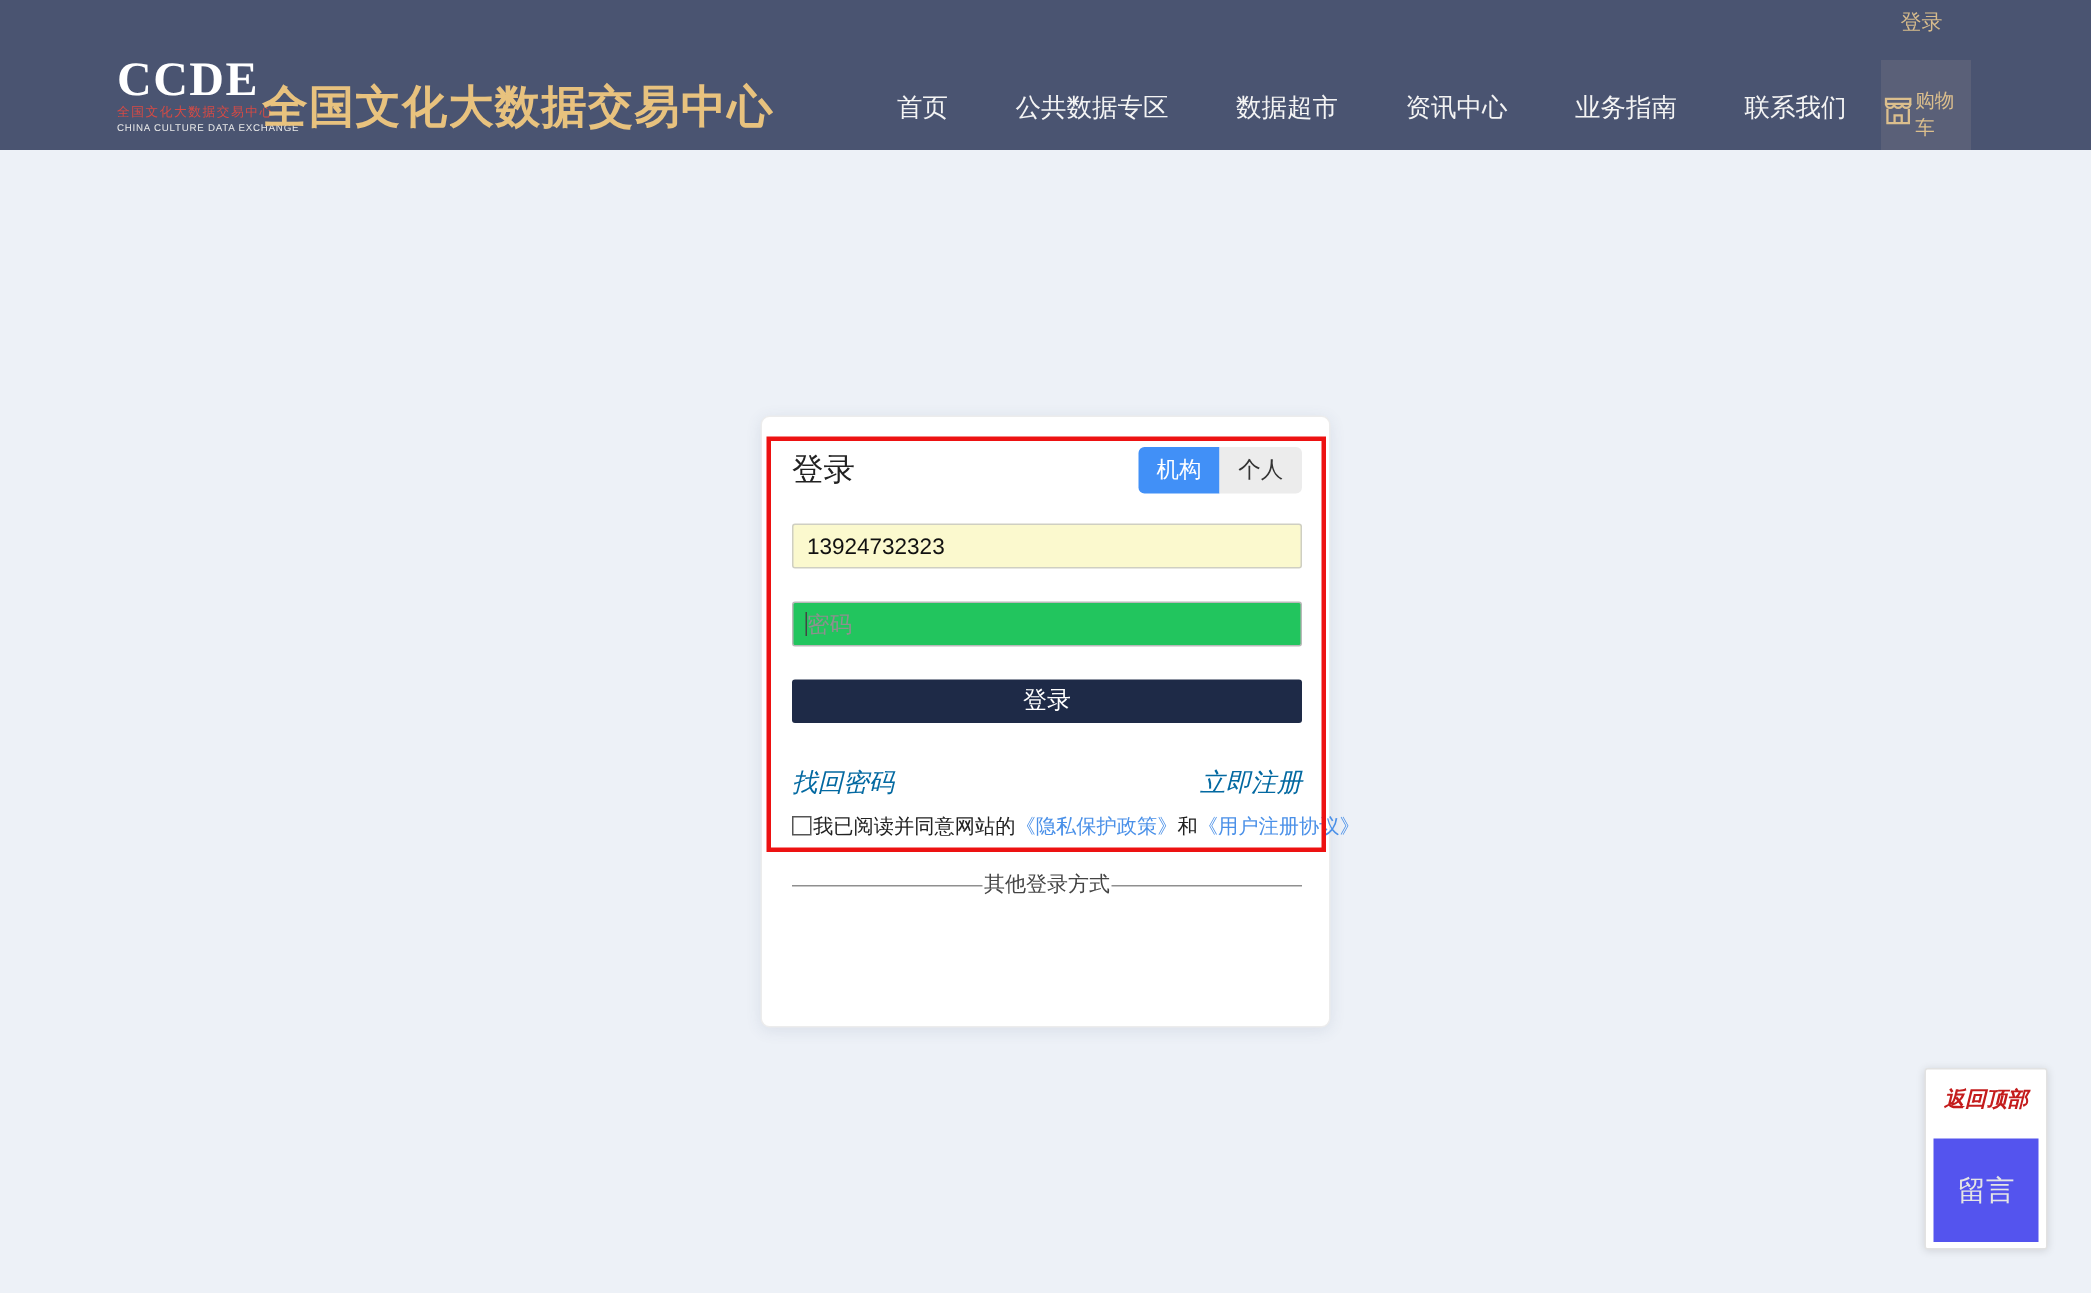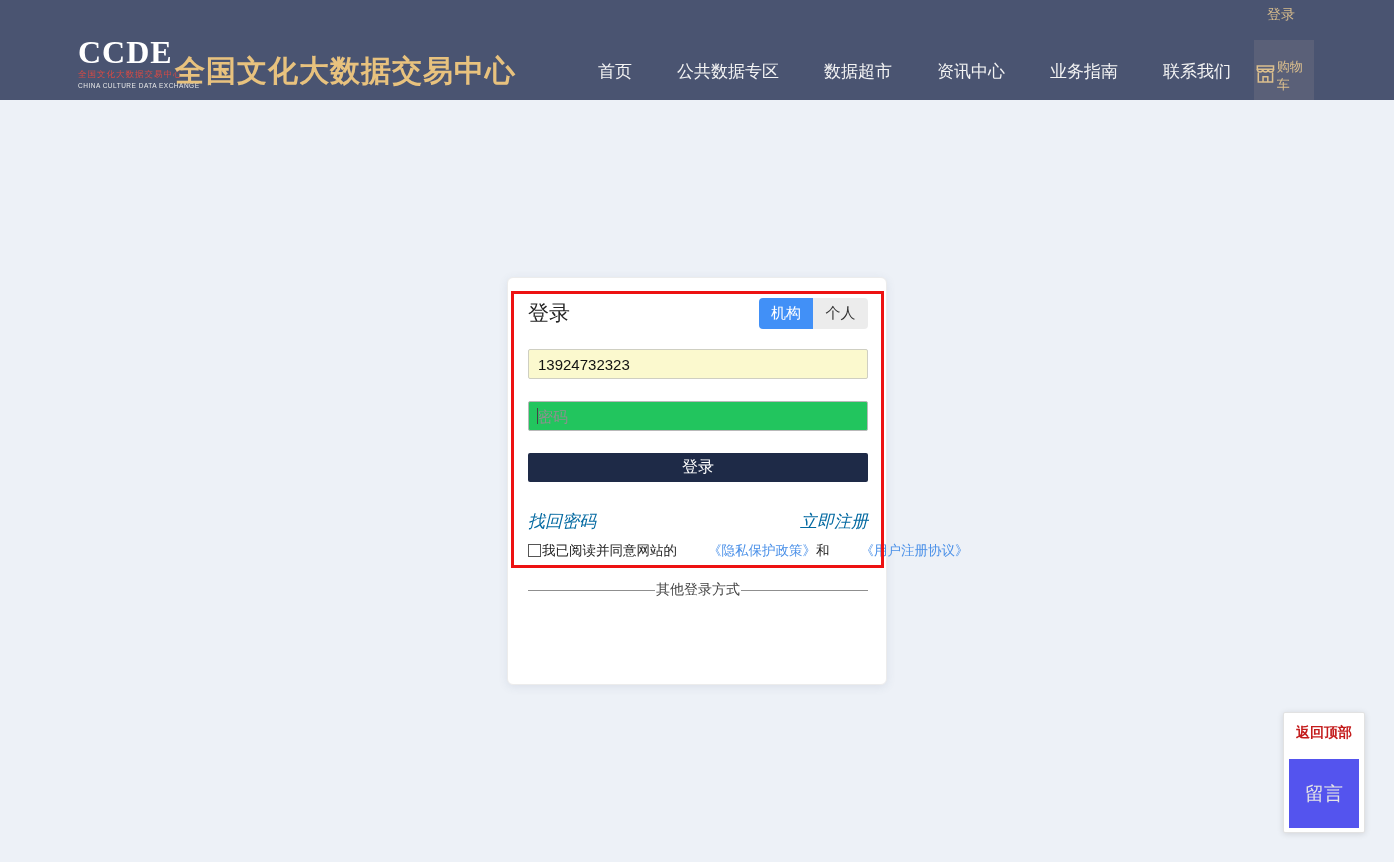--- a/index.html
+++ b/index.html
@@ -90,21 +90,21 @@
   }
   .links-row a { color:#0369a1; font-size:17px; text-decoration:none; cursor:pointer;font-style:italic; }
   .agree-row {
     position:absolute; left:20px; top:264px; width:352px;
     font-size:13.5px; color:#222; white-space:nowrap;
   }
   .checkbox {
     display:inline-block; width:13px; height:13px; border:1px solid #555; background:#fff;
     vertical-align:-2px; margin-right:1px; cursor:pointer;
   }
-  .agree-row a { color:#4a90e8; text-decoration:none; cursor:pointer;padding-left:31px; }
+  .agree-row a { color:#4a90e8; text-decoration:none; cursor:pointer; }
   .divider {
     position:absolute; left:20px; top:303px; width:340px; height:18px;
     display:flex; align-items:center;
   }
   .divider .line { flex:1; height:1px; background:#8f8f8f; }
   .div-label { font-size:14px; color:#444; padding:0 1px; white-space:nowrap; }
   .alt-login {
     position:absolute; left:20px; top:331px; width:340px; height:26px;
     display:flex; align-items:center;
   }
@@ -112,21 +112,21 @@
   .alt-login a { color:#3a70d2; font-size:16px; text-decoration:underline; cursor:pointer; }
 
   
   .float-panel {
     position:absolute; left:1283px; top:712px; width:82px; height:121px;
     background:#fff; border:1px solid #e2e2e2; border-radius:2px;
     box-shadow:0 1px 6px rgba(0,0,0,0.12);
   }
   .back-top {
     margin-top:11px; text-align:center; font-size:14px; font-weight:bold;
-    color:#c41c1c; cursor:pointer;
+    color:#c41c1c; cursor:pointer;font-style:italic;
   }
   .msg-btn {
     position:absolute; left:5px; top:46px; width:70px; height:69px;
     background:#5454ee; color:#e5e5e5; font-size:19px;
     display:flex; align-items:center; justify-content:center; cursor:pointer;
   }
 </style>
 </head>
 <body>
 

